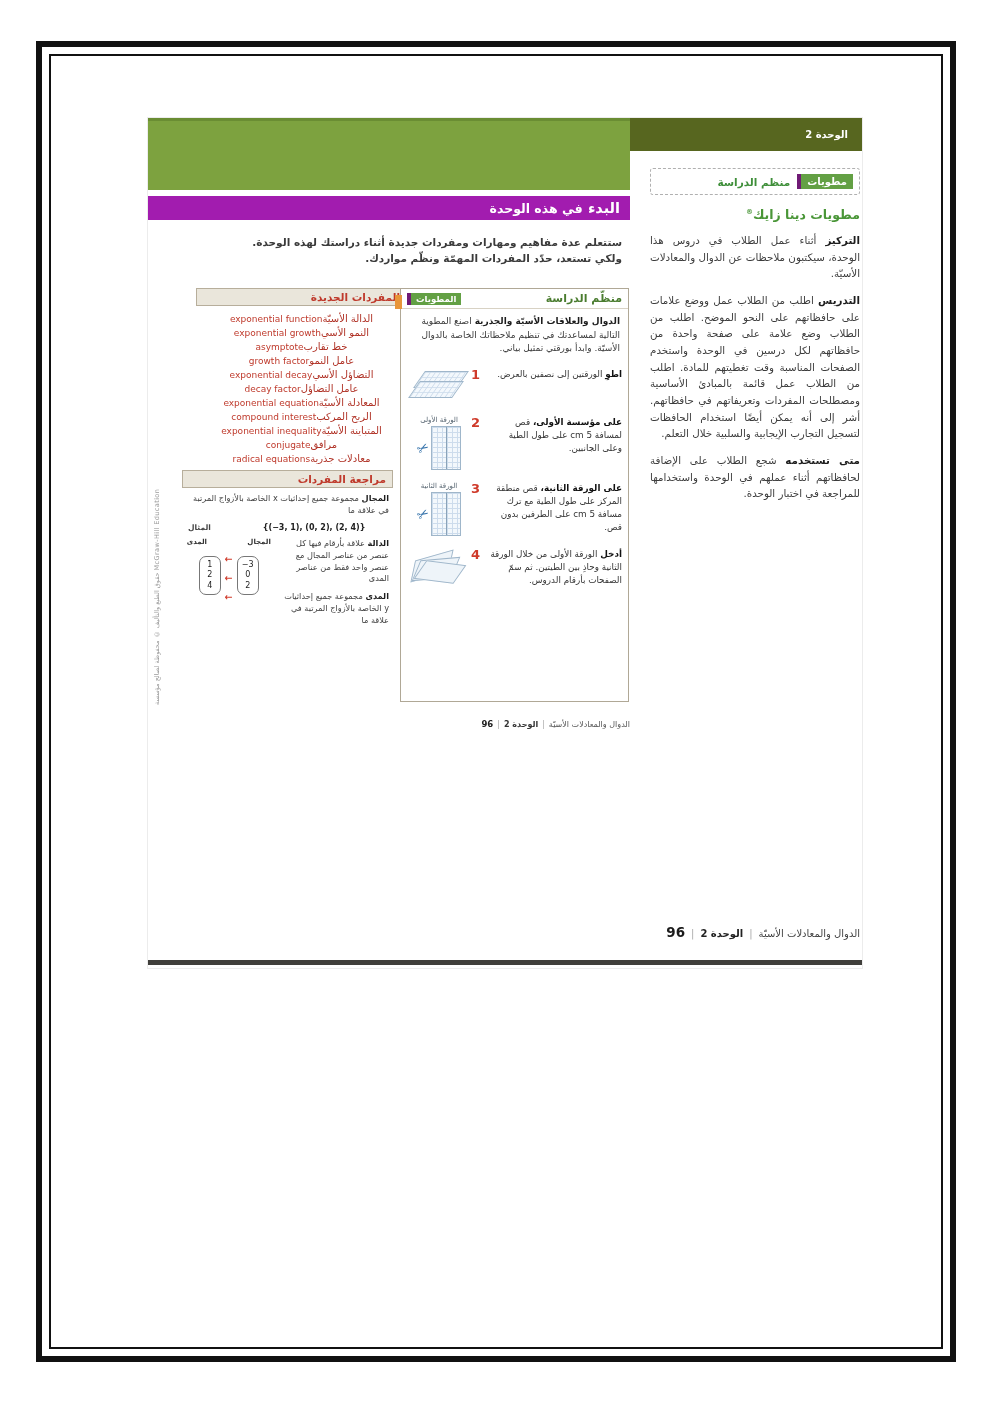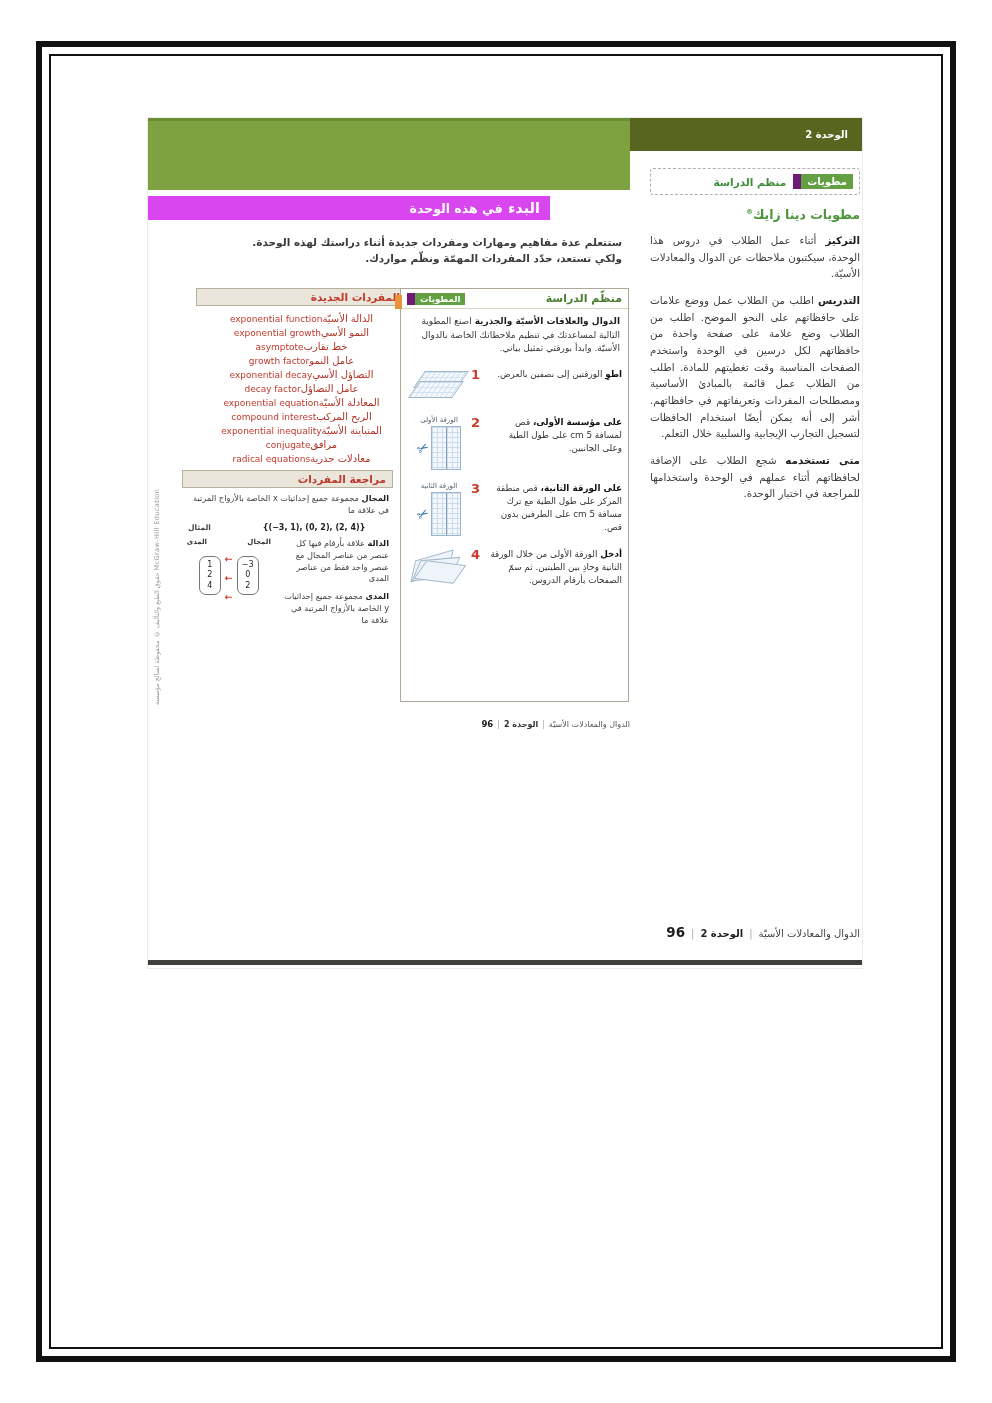--- a/index.html
+++ b/index.html
@@ -16,21 +16,21 @@
   
   .scan { position:absolute; left:148px; top:118px; width:714px; height:850px;
     background:#fff; outline:1px solid #ececec; }
 
   .band-green { position:absolute; left:0; top:0; width:482px; height:72px; background:#7da23f;
     border-top:3px solid #6a8d33; }
   .band-dark { position:absolute; left:482px; top:0; width:232px; height:33px; background:#57661f; }
   .unit-tab-text { display:block; direction:rtl; text-align:right; padding:0 14px; line-height:33px;
     color:#fff; font-weight:bold; font-size:10px; }
 
-  .title-bar { position:absolute; left:0; top:78px; width:402px; height:24px; background:#d946ef;
+  .title-bar { position:absolute; left:0; top:78px; width:482px; height:24px; background:#a21caf;
     direction:rtl; text-align:right; padding:0 10px; line-height:24px; color:#fff; }
   .title-strong { font-weight:bold; font-size:14.5px; }
   .title-rest { font-weight:bold; font-size:12.5px; }
 
   .intro { position:absolute; left:92px; top:116px; width:382px; margin:0;
     direction:rtl; text-align:right; font-size:10.5px; font-weight:bold; color:#3a3a3a; line-height:1.55; }
 
   
   .strip-header { border:1px solid #b7ae9b; background:#eae6db; color:#bf3a2c; font-weight:bold;
     font-size:10.5px; direction:rtl; text-align:right; padding:2px 6px; }
@@ -43,21 +43,21 @@
   .vocab-en { color:#bf3a2c; font-size:9px; }
   .vocab-ar { color:#b03226; font-size:10px; direction:rtl; }
 
   
   .org-box { position:absolute; left:252px; top:170px; width:229px; min-height:414px;
     border:1px solid #b0a896; background:#fff; }
   .org-tab { position:absolute; left:-6px; top:6px; width:7px; height:14px; background:#e8953a; }
   .org-header { display:flex; direction:ltr; justify-content:space-between; align-items:center;
     padding:3px 6px; border-bottom:1px solid #d8d2c4; }
   .fold-badge { background:#63a044; color:#fff; font-weight:bold; font-size:8.5px;
-    padding:1px 5px; border-left:8px solid #701a75; }
+    padding:1px 5px; border-left:4px solid #701a75; }
   .fold-badge.big { font-size:10px; padding:2px 6px; }
   .org-title { color:#4a7c2f; font-weight:bold; font-size:11px; direction:rtl; }
   .org-intro { margin:6px 8px 0; direction:rtl; text-align:right; font-size:9px; color:#3a3a3a; line-height:1.5; }
   .org-intro b { color:#1d1d1d; }
 
   .step { display:flex; direction:ltr; align-items:flex-start; margin:12px 6px 0; }
   .step-art { width:64px; flex:none; text-align:center; }
   .art-label { font-size:7px; color:#55636f; margin-bottom:2px; direction:rtl; }
   .step-num { width:16px; flex:none; color:#cf3a2a; font-weight:bold; font-size:13px; line-height:1.1; }
   .step-text { flex:1; margin:0; direction:rtl; text-align:right; font-size:8.8px; color:#333; line-height:1.5; }

